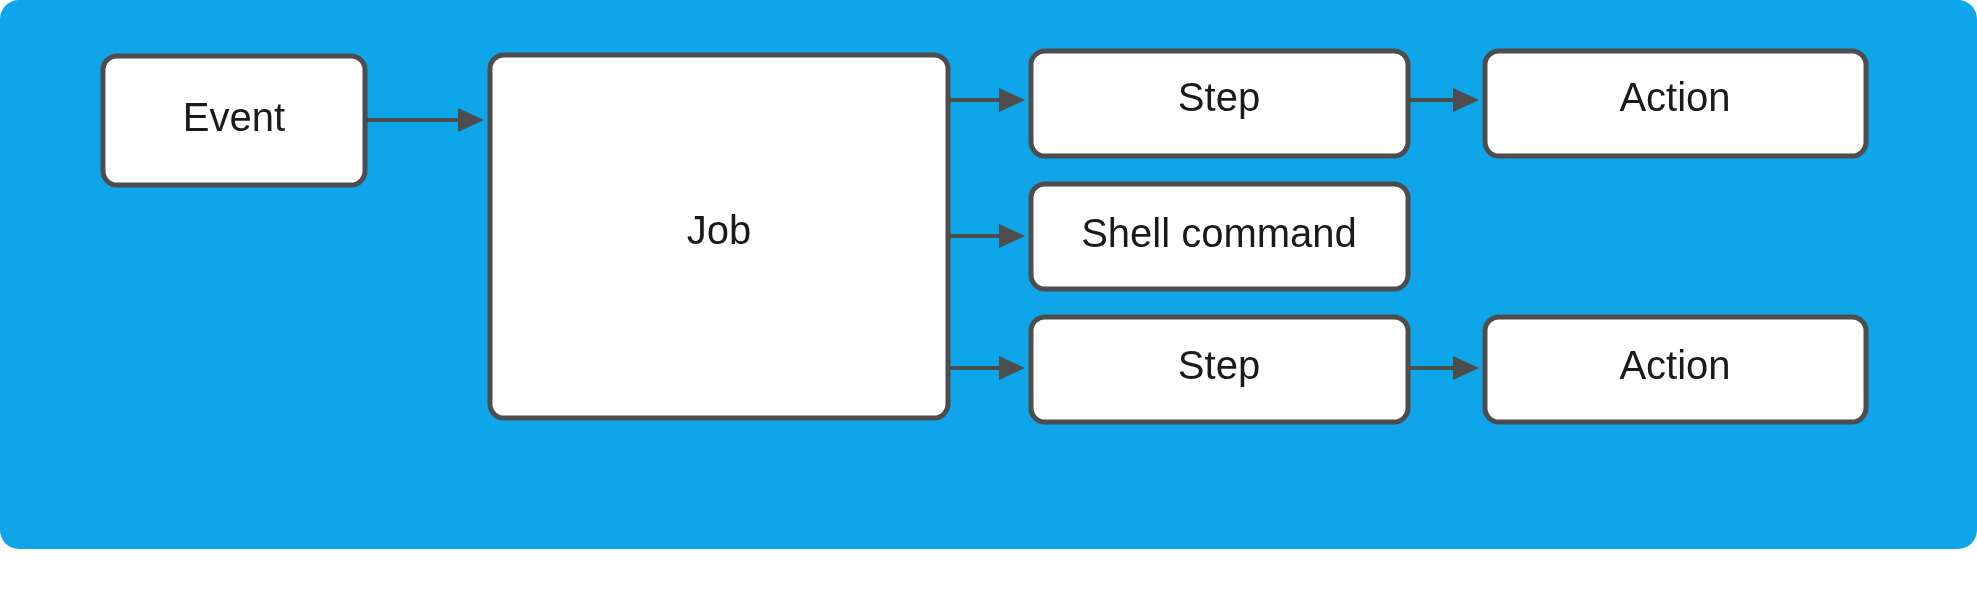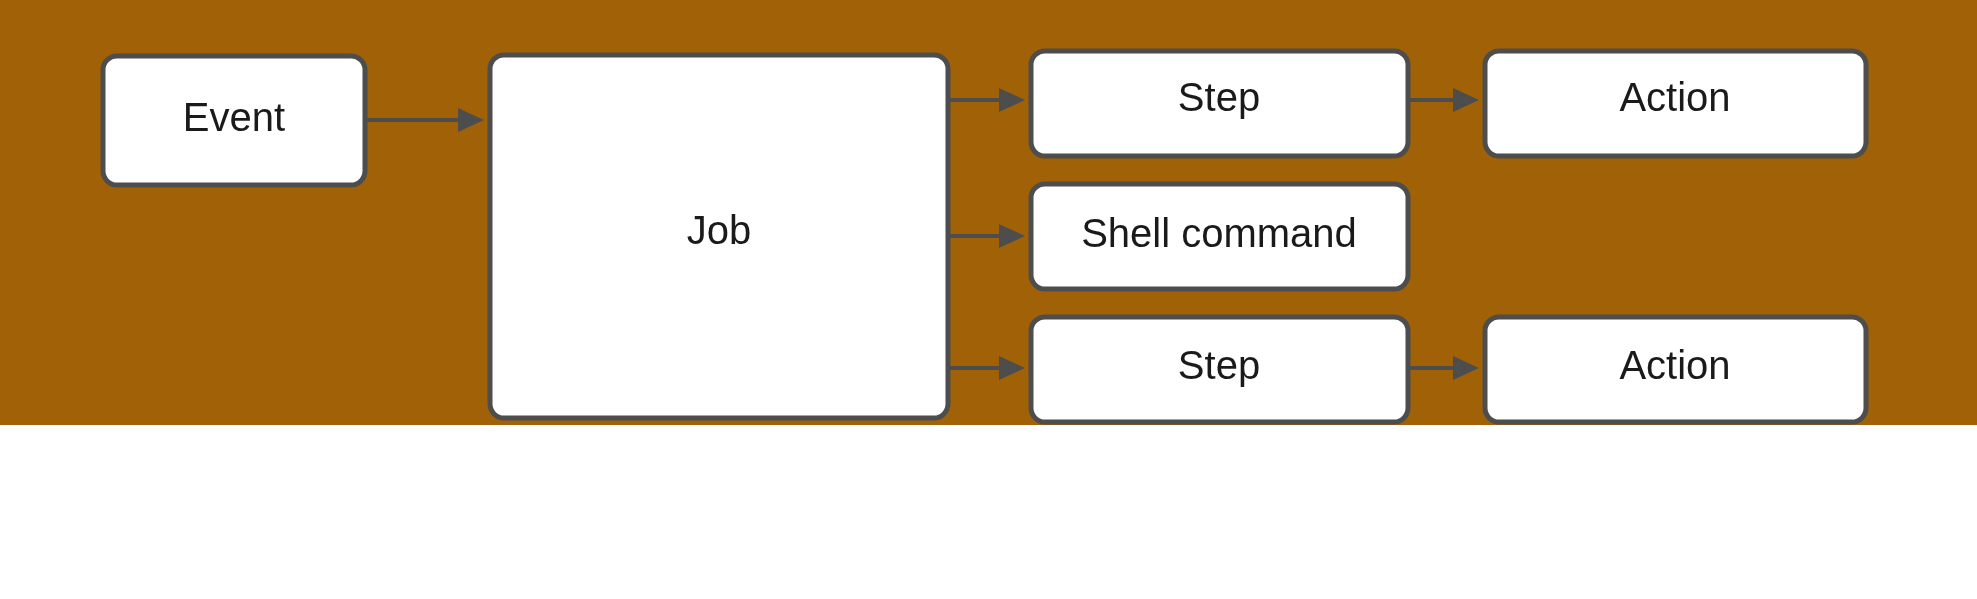--- a/index.html
+++ b/index.html
@@ -6,23 +6,24 @@
     margin: 0;
     padding: 0;
     background: #ffffff;
   }
   body {
     font-family: "Liberation Sans", sans-serif;
   }
   #diagram-root {
     position: relative;
     width: 1977px;
-    height: 425px;
-    background: #a16207;
+    height: 549px;
+    background: #0ea5e9;
     overflow: hidden;
+    border-radius: 19px;
   }
   #flow-svg {
     display: block;
     width: 1977px;
     height: 599px;
   }
   .node-box {
     fill: #ffffff;
     stroke: #4d4d4d;
     stroke-width: 5;

